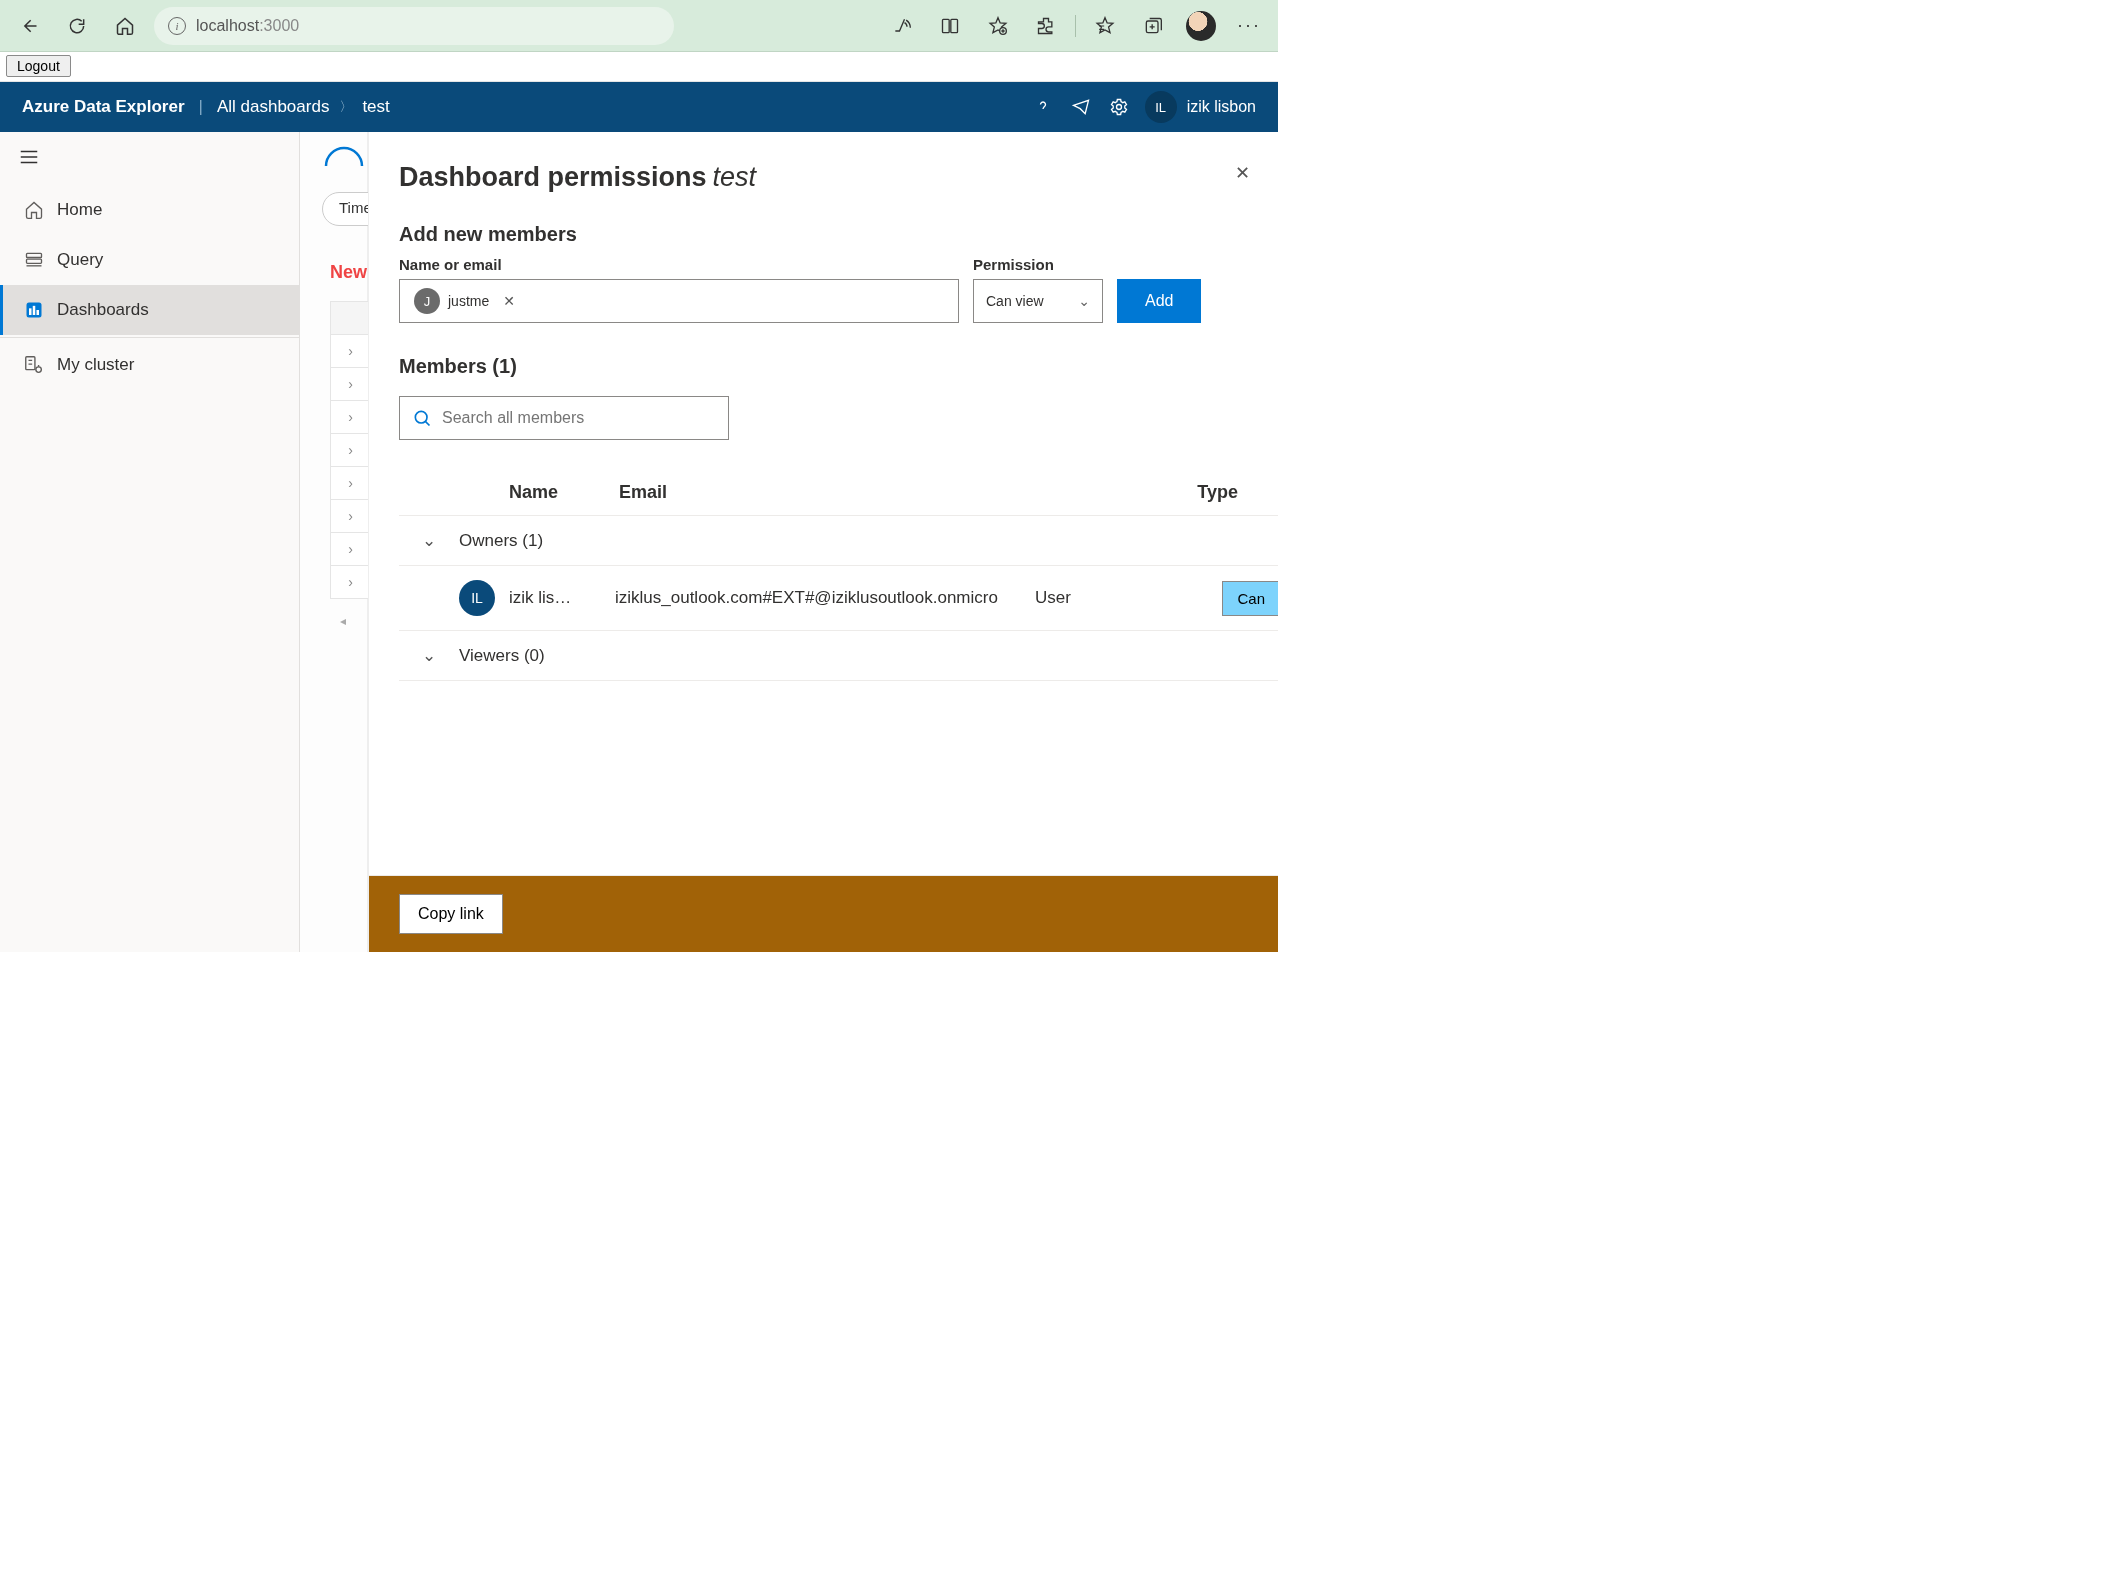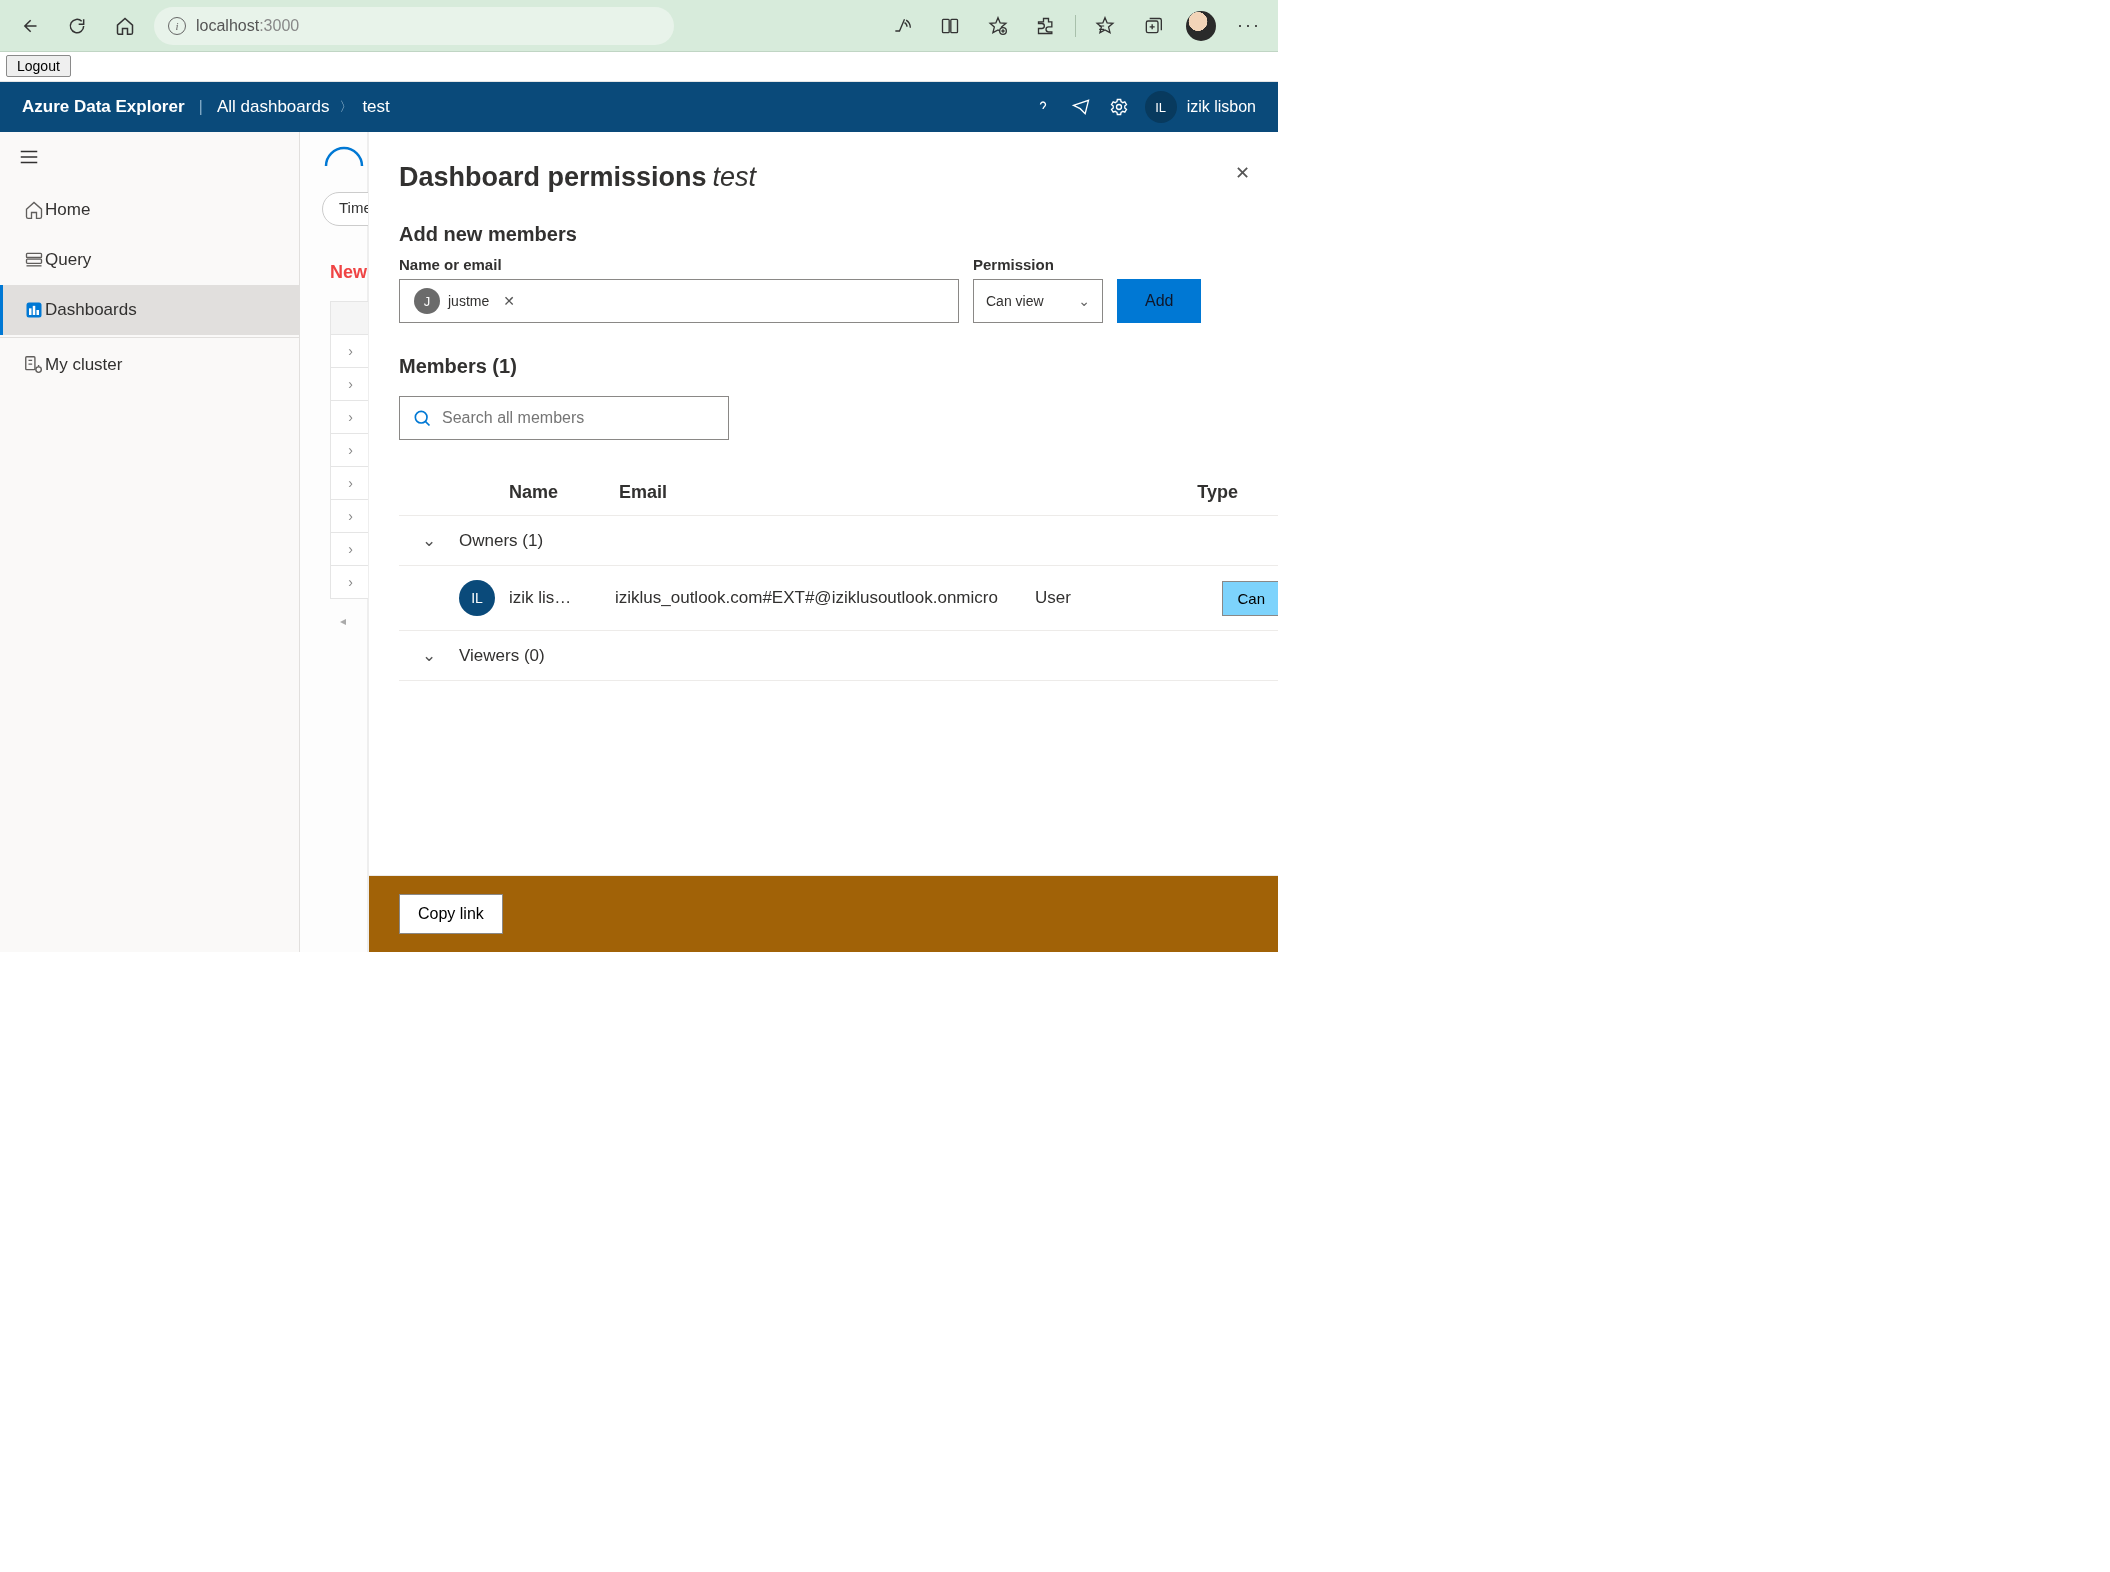--- a/index.html
+++ b/index.html
@@ -28,21 +28,21 @@
   .crumb-current { color: #fff; }
   .hdr-spacer { flex:1; }
   .hdr-icon { width: 32px; height: 32px; display:flex; align-items:center; justify-content:center; cursor:pointer; margin-left:6px; }
   .hdr-avatar { width: 32px; height: 32px; border-radius:50%; background:#083a5e; display:flex; align-items:center; justify-content:center; font-size:13px; margin-left:10px; }
   .hdr-user { margin-left: 10px; font-size: 16px; }
 
   
   .app-body { display:flex; height: calc(100% - 132px); }
   .sidebar { width: 300px; background: #faf9f8; border-right: 1px solid #e1dfdd; }
   .hamburger { padding: 14px 18px; }
-  .side-item { display:flex; align-items:center; gap: 0; padding: 14px 20px; font-size: 17px; cursor:pointer; border-left:3px solid transparent; }
+  .side-item { display:flex; align-items:center; gap: 12px; padding: 14px 20px; font-size: 17px; cursor:pointer; border-left:3px solid transparent; }
   .side-item.active { background:#e1dfdd; border-left-color:#0078d4; font-weight:400; }
   .side-ic { width:22px; height:22px; display:flex; align-items:center; justify-content:center; color:#605e5c; }
   .side-div { height:1px; background:#e1dfdd; margin: 2px 0; }
 
   .main { flex:1; position:relative; background:#fff; overflow:hidden; }
   .main-bg { position:absolute; left:0; top:0; bottom:0; width: 68px; border-right:1px solid #eee; background:#fdfdfd; padding-top:10px;}
   .bg-topic { position:absolute; left:20px; top:10px; width:48px; height:30px; }
   .bg-pill { position:absolute; left:22px; top:60px; height:34px; border:1px solid #ccc; border-radius:17px; padding:6px 16px; font-size:15px; color:#333; background:#fff; }
   .bg-new { position:absolute; left:30px; top:130px; font-size:18px; font-weight:600; color:#ef4444; }
   .bg-rows { position:absolute; left:30px; top:170px; width:40px; }
@@ -61,21 +61,21 @@
   .field-row { display:flex; gap:14px; margin-top:10px; align-items:flex-end; }
   .field-col-name { flex: 0 0 560px; }
   .field-label { font-size:15px; font-weight:600; margin-bottom:6px; display:block; }
   .people-input { border:1px solid #8a8886; height:44px; display:flex; align-items:center; padding:0 6px; gap:6px; }
   .chip { display:flex; align-items:center; gap:8px; background:transparent; padding:4px 8px; border-radius:14px; }
   .chip-av { width:26px; height:26px; border-radius:50%; background:#6b6b6b; color:#fff; display:flex; align-items:center; justify-content:center; font-size:13px; }
   .chip-x { color:#555; cursor:pointer; padding:4px 6px; border-radius:50%; }
 
   .perm-col { flex: 0 0 130px; }
   .perm-select { border:1px solid #8a8886; height:44px; display:flex; align-items:center; justify-content:space-between; padding:0 12px; cursor:pointer; background:#fff;}
-  .add-btn { height:44px; padding: 0 28px; background:#0078d4; color:#0f172a; border:none; font-size:16px; cursor:pointer; }
+  .add-btn { height:44px; padding: 0 28px; background:#0078d4; color:#ffffff; border:none; font-size:16px; cursor:pointer; }
 
   .members-head { font-size: 20px; font-weight:600; margin-top: 32px; }
   .search-box { margin-top: 18px; width: 330px; height:44px; border:1px solid #8a8886; display:flex; align-items:center; padding:0 12px; gap:10px; }
   .search-box input { border:none; outline:none; font-size:16px; flex:1; background:transparent; }
 
   .table { margin-top: 30px; }
   .thead { display:flex; font-size:18px; font-weight:600; border-bottom:1px solid #edebe9; padding: 12px 0; }
   .col-exp { width: 60px; }
   .col-name { width: 160px; }
   .col-email { width: 420px; }

